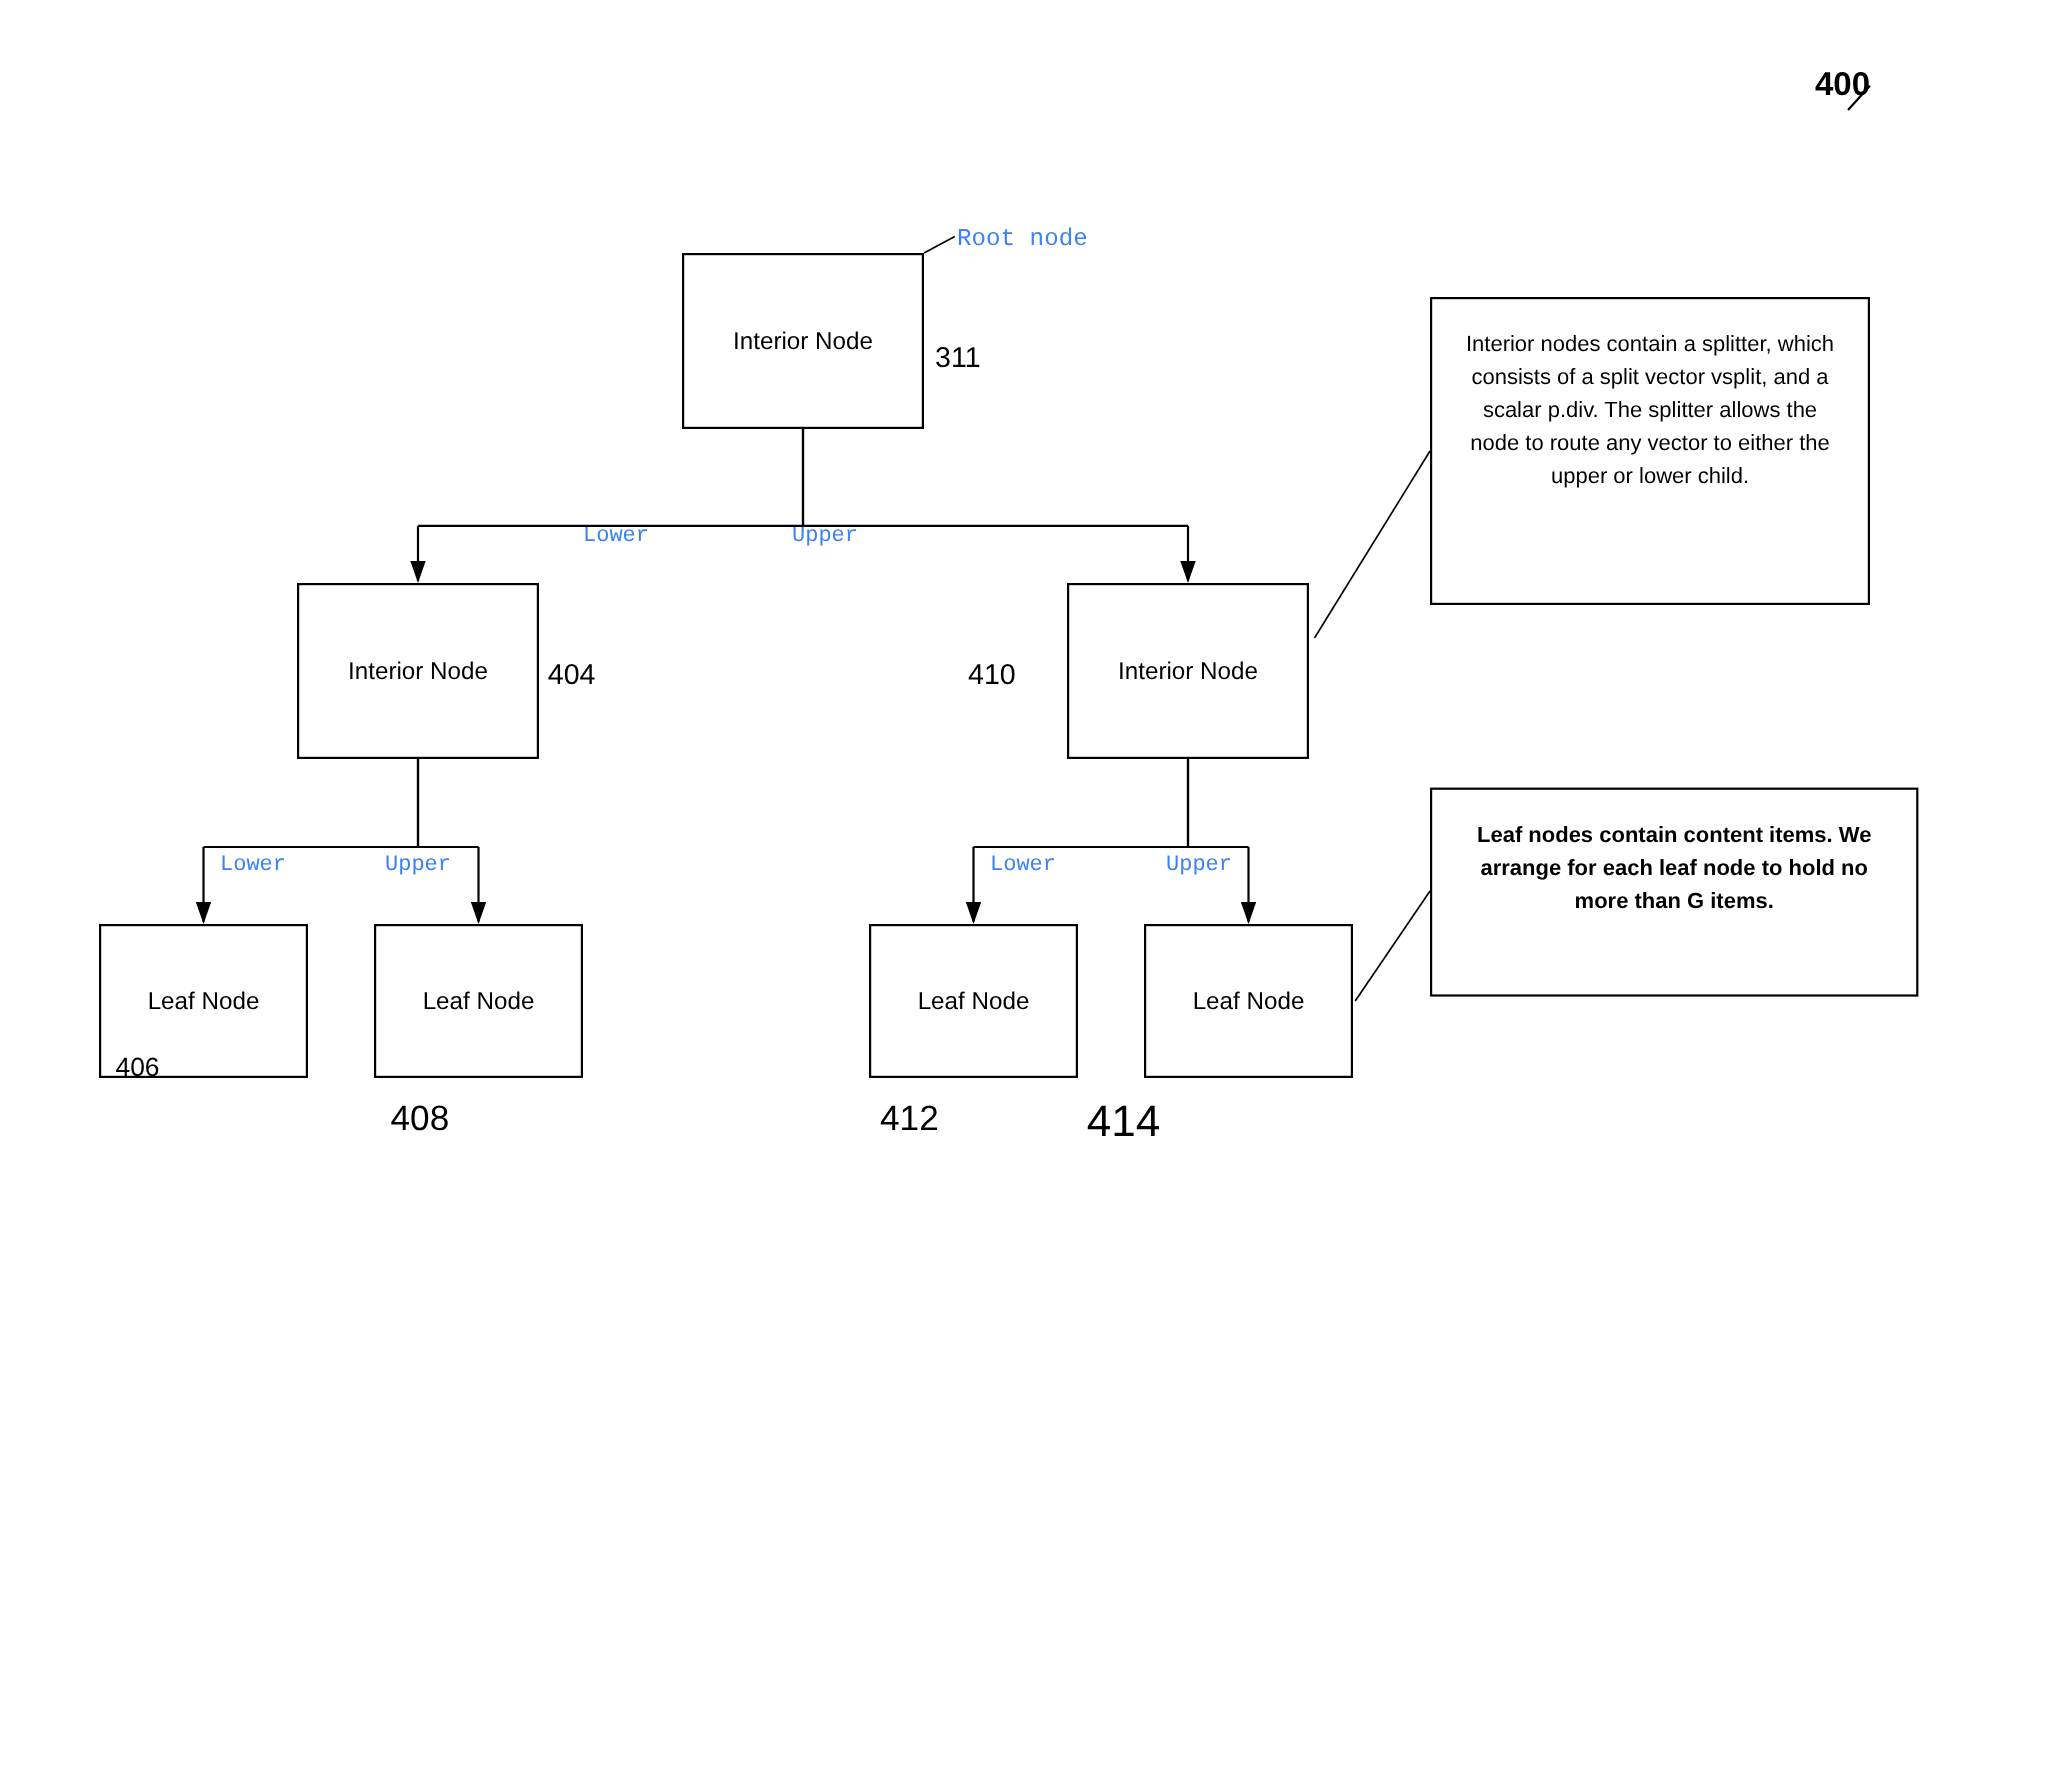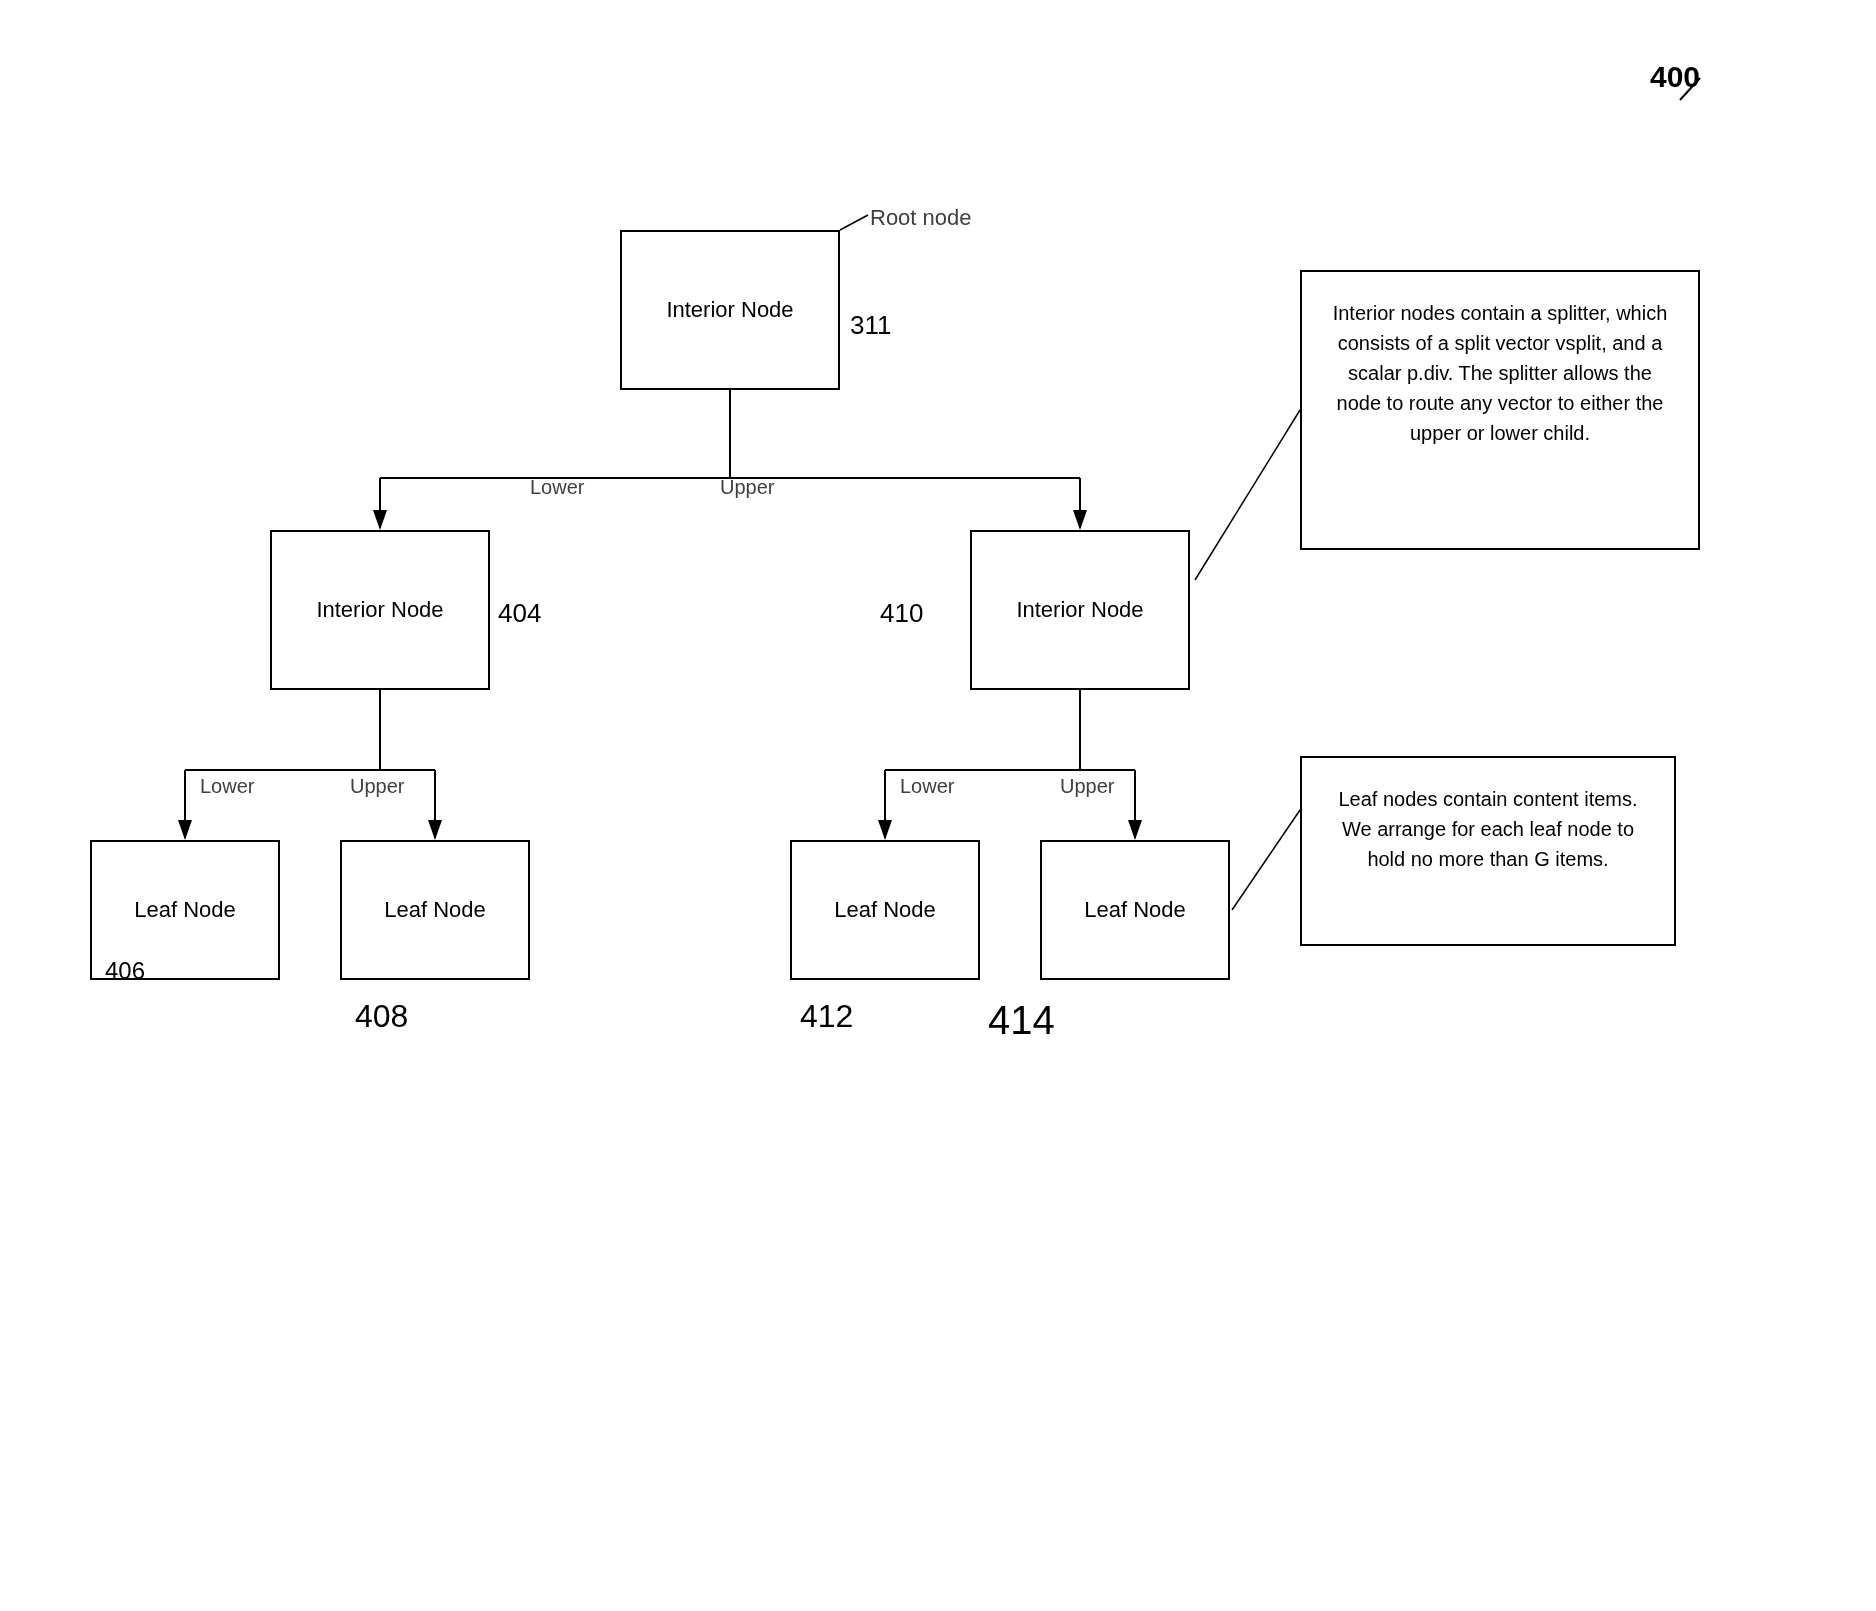--- a/index.html
+++ b/index.html
@@ -32,21 +32,22 @@
 
     .node-label {
       position: absolute;
       font-size: 26px;
       color: #000;
     }
 
     .edge-label {
       position: absolute;
       font-size: 20px;
-      color: #404040;
+      color: #3b82f6;
+      font-family: Liberation Mono, monospace;
     }
 
     .callout-box {
       position: absolute;
       border: 2px solid #000;
       background: #fff;
       font-size: 20px;
       line-height: 1.4;
       text-align: center;
       padding: 26px;
@@ -128,21 +129,21 @@
   <div class="edge-label" style="left: 200px; top: 775px;">Lower</div>
   <div class="edge-label" style="left: 350px; top: 775px;">Upper</div>
 
   <div class="edge-label" style="left: 900px; top: 775px;">Lower</div>
   <div class="edge-label" style="left: 1060px; top: 775px;">Upper</div>
 
   <div class="callout-box" style="left: 1300px; top: 270px; width: 400px; min-height: 280px; font-size: 20px; line-height: 1.5;">
     <span>Interior nodes contain a splitter, which consists of a split vector vsplit, and a scalar p.div. The splitter allows the node to route any vector to either the upper or lower child.</span>
   </div>
 
-  <div class="callout-box" style="left: 1300px; top: 756px; width: 376px; min-height: 190px; font-size: 20px; line-height: 1.5;">
+  <div class="callout-box" style="left: 1300px; top: 716px; width: 444px; min-height: 190px; font-size: 20px; line-height: 1.5; font-weight: bold;">
     <span>Leaf nodes contain content items.  We arrange for each leaf node to hold no more than G items.</span>
   </div>
 
 
   <svg class="lines">
     <defs>
       <marker id="arrowhead" markerWidth="10" markerHeight="7" refX="9" refY="3.5" orient="auto">
         <polygon points="0 0, 10 3.5, 0 7" fill="#000"></polygon>
       </marker>
     </defs>

